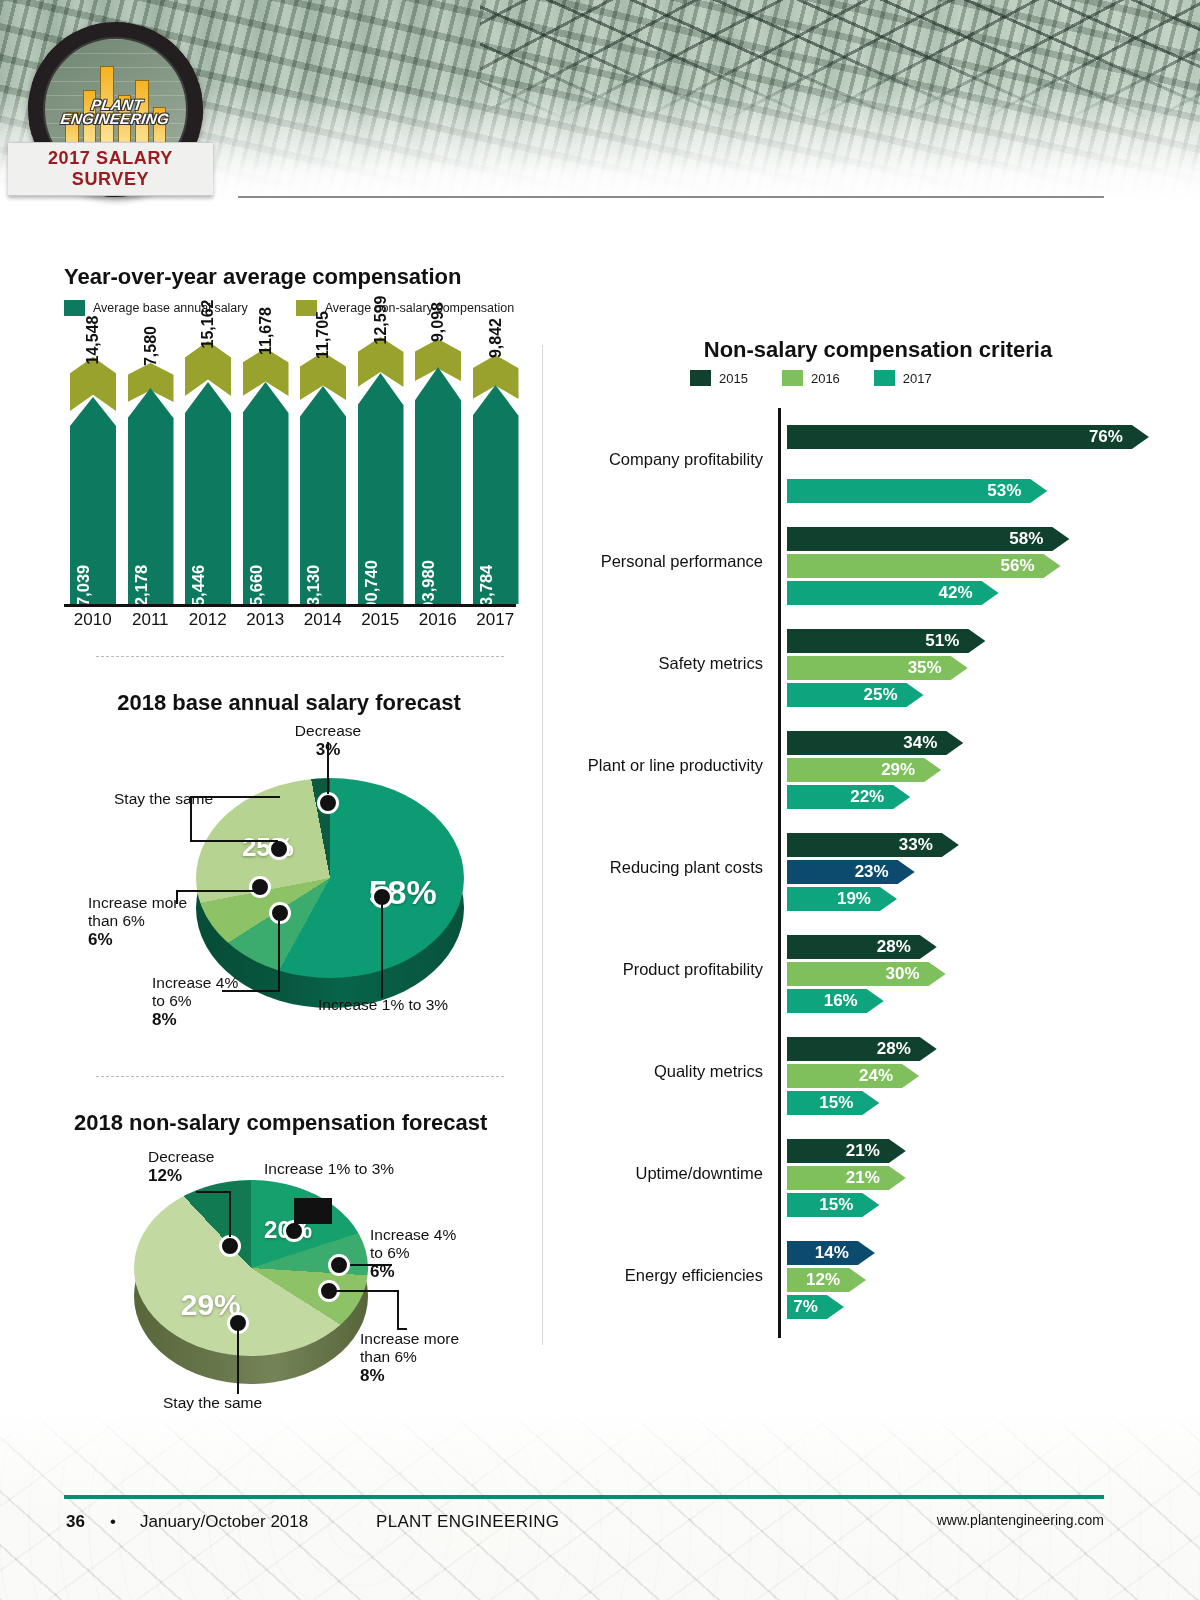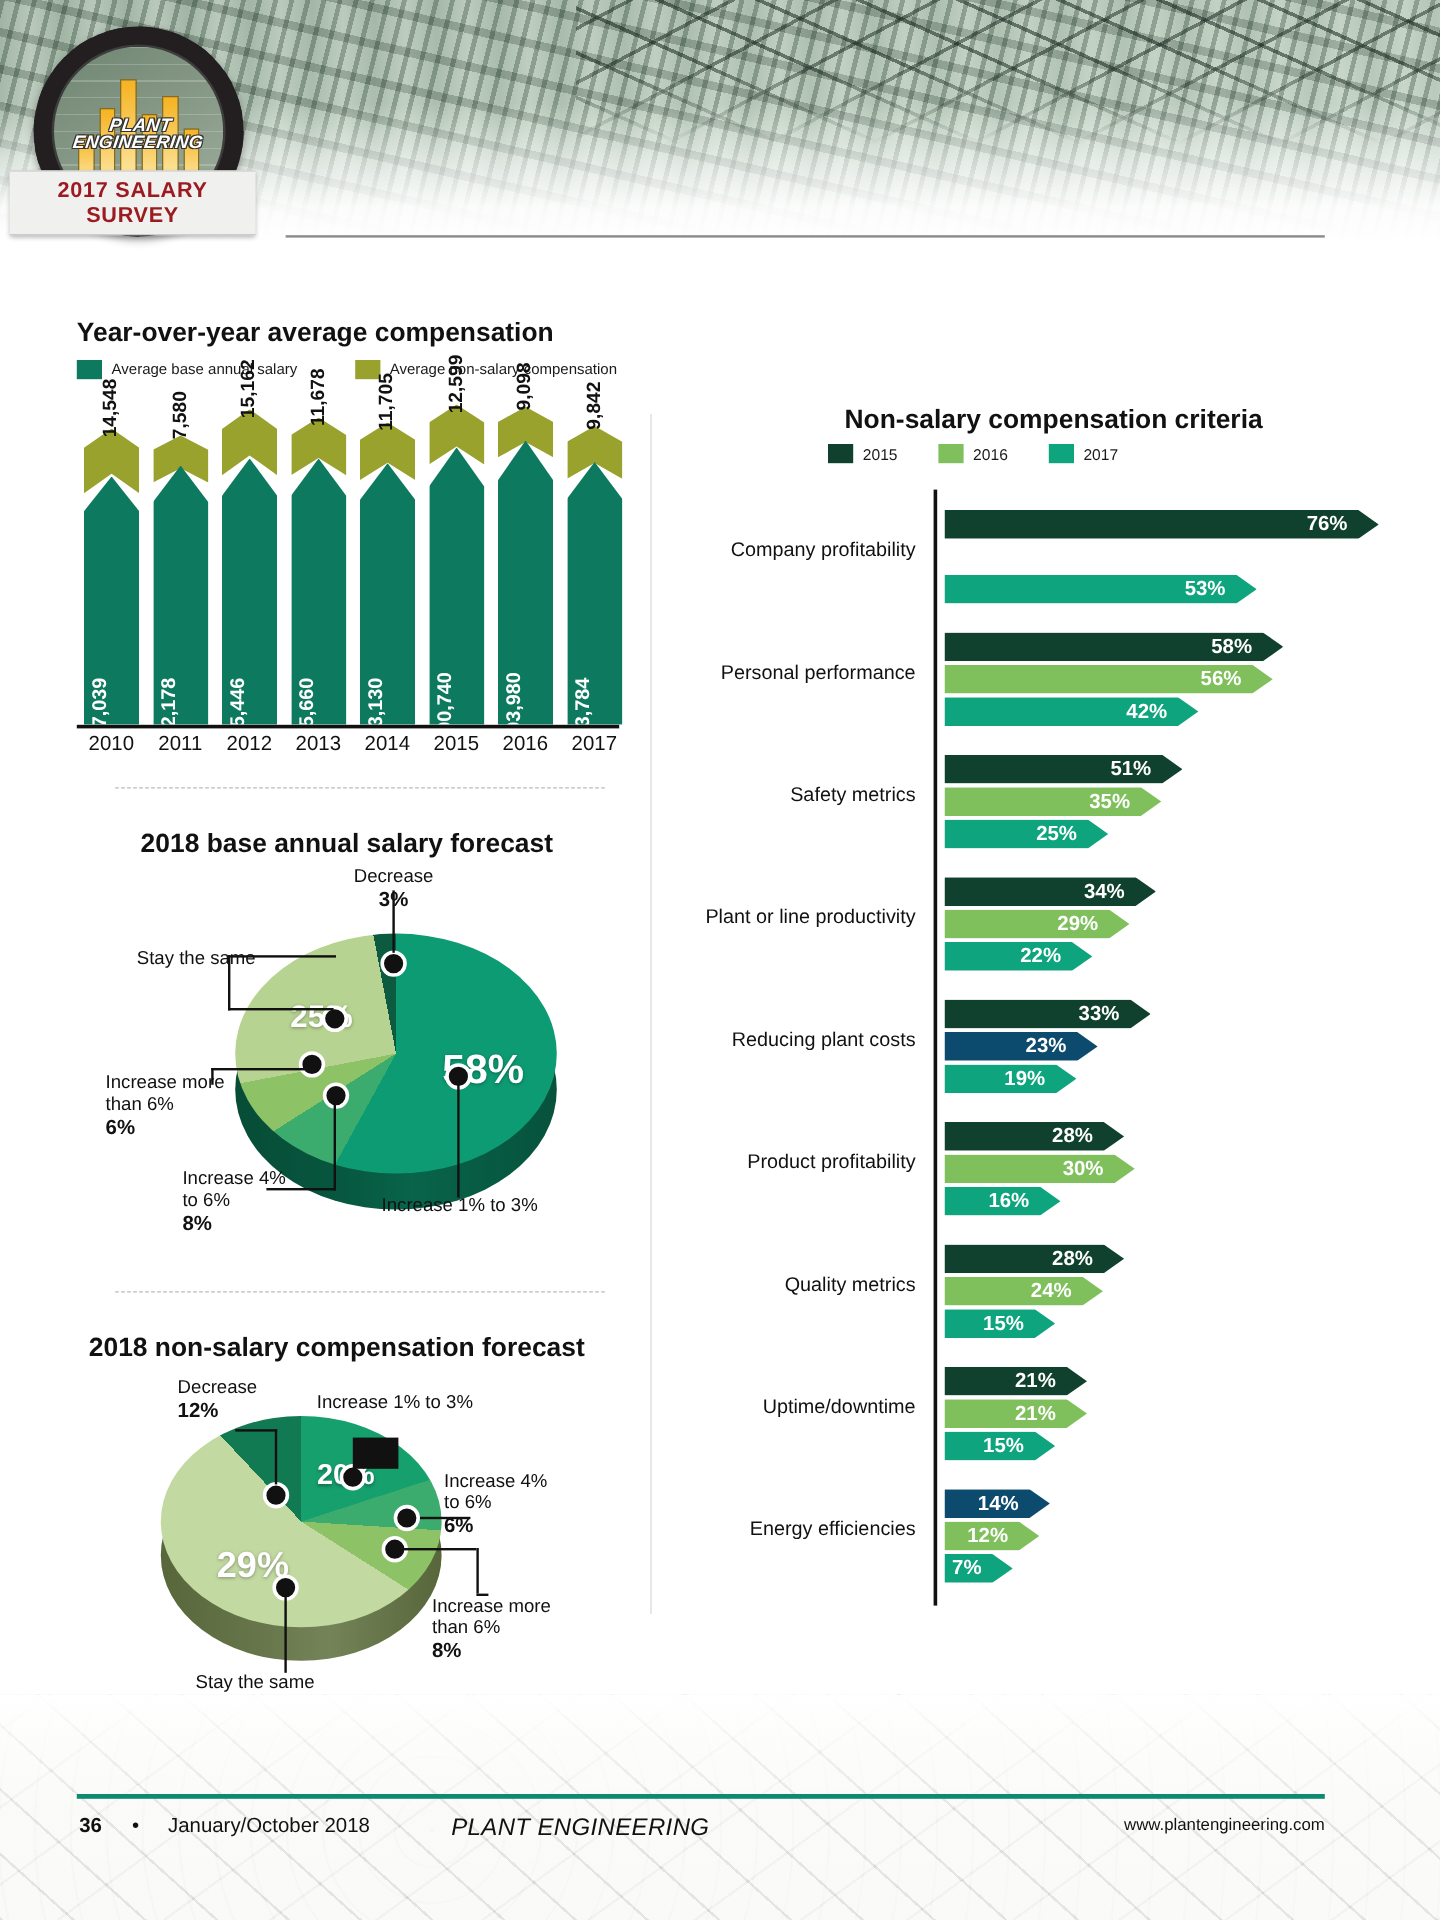--- a/index.html
+++ b/index.html
@@ -106,21 +106,21 @@
       linear-gradient(to bottom, #fff 0%, rgba(255,255,255,.72) 22%, rgba(255,255,255,.45) 55%, rgba(255,255,255,.42) 100%),
       repeating-linear-gradient(42deg, rgba(120,120,118,.30) 0 2px, rgba(245,245,242,.55) 2px 40px),
       repeating-linear-gradient(-36deg, rgba(135,135,130,.26) 0 2px, rgba(250,250,246,.5) 2px 52px),
       repeating-radial-gradient(circle at 30% 60%, rgba(160,160,152,.22) 0 2px, rgba(252,252,248,.5) 2px 30px),
       linear-gradient(120deg,#ecece6,#f7f7f3);}
   .footer-rule{position:absolute;left:64px;top:1495px;width:1040px;height:4px;background:#0f8a72;}
   .footer-txt{position:absolute;top:1512px;font-size:17px;color:#111;}
   #pg{left:66px;font-weight:700;}
   #bullet{left:110px;}
   #issue{left:140px;}
-  #mag{left:376px;font-style:italic;font-size:20px;letter-spacing:.3px;}
+  #mag{left:376px;font-size:17px;letter-spacing:.3px;}
   #site{right:96px;font-size:14px;}
 </style>
 </head>
 <body>
 
 <div class="header">
   <div class="header-photo"></div>
 
   <div class="logo">
     <div class="gear"></div>

